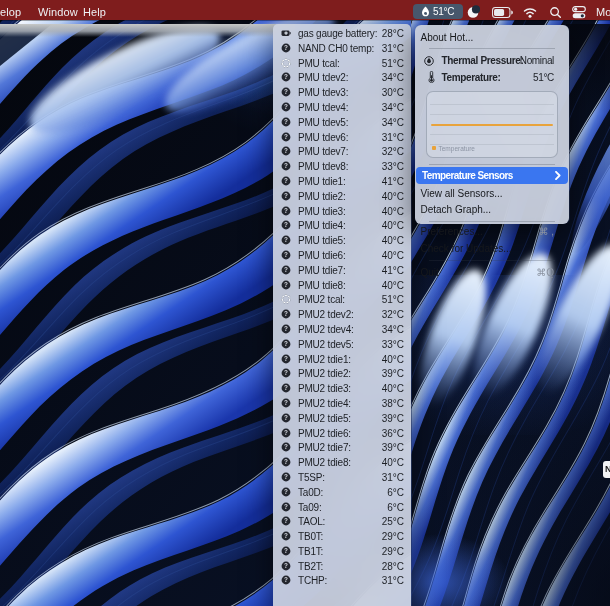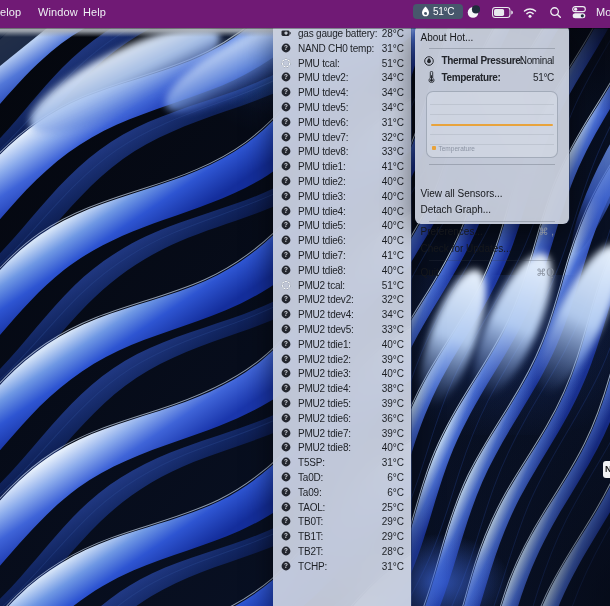--- a/index.html
+++ b/index.html
@@ -1,17 +1,17 @@
 <!DOCTYPE html>
 <html><head><meta charset="utf-8">
 <style>
 *{margin:0;padding:0;box-sizing:border-box}
 html,body{width:610px;height:606px;overflow:hidden;font-family:"Liberation Sans",sans-serif;background:#0a0f1c}
 #stage{position:relative;width:610px;height:606px;overflow:hidden}
-#mbar{position:absolute;left:0;top:0;width:610px;height:28px;background:#701a75;box-shadow:0 1px 0 rgba(0,0,0,0.35);color:#eef1f4;font-size:11px;font-weight:400;letter-spacing:-0.3px;z-index:30}
+#mbar{position:absolute;left:0;top:0;width:610px;height:20px;background:#7f1d1d;box-shadow:0 1px 0 rgba(0,0,0,0.35);color:#eef1f4;font-size:11px;font-weight:400;letter-spacing:-0.3px;z-index:30}
 #mbar .ml{position:absolute;top:0;height:24px;line-height:24px;letter-spacing:0.1px}
 #badge{position:absolute;left:412.5px;top:3.5px;width:50px;height:15.5px;background:#47576c;border-radius:4px;color:#fff;display:flex;align-items:center;justify-content:center;gap:3px;font-size:10px;font-weight:400}
 .mic{position:absolute;top:0;height:24px;display:flex;align-items:center}
 #listp{position:absolute;left:272.5px;top:24px;width:138.5px;height:582px;background:rgba(206,212,224,0.92);backdrop-filter:blur(26px) saturate(1.2);border-radius:5px 5px 0 0;box-shadow:0 10px 30px rgba(0,0,0,0.55);z-index:20;padding-top:4px}
 .row{display:flex;align-items:flex-start;height:14.8px;padding:0 7px 0 8.5px;font-size:10px;color:#1d2025}
 .ric{width:10px;height:10px;flex:0 0 10px;margin-right:7px}
 .lab{flex:1 1 auto;white-space:nowrap;letter-spacing:-0.2px}
 .val{flex:0 0 auto}
 #menup{position:absolute;left:414.5px;top:25px;width:154.5px;height:199px;background:rgba(205,211,223,0.93);backdrop-filter:blur(26px) saturate(1.2);border-radius:6px;box-shadow:0 10px 30px rgba(0,0,0,0.55);z-index:20;color:#16181c;font-size:10px}
 .mi{position:absolute;left:6px;right:6px;height:16px;line-height:16px;white-space:nowrap}
@@ -582,20 +582,28 @@
           <text x="6" y="8.8" font-size="7.6" font-weight="bold" fill="#d8dbe2" text-anchor="middle" font-family="Liberation Sans">?</text>
         </svg>
         <span class="lab">PMU tdev2:</span>
         <span class="val">34°C</span>
       </div>
       <div class="row">
         <svg class="ric" viewBox="0 0 12 12">
           <circle cx="6" cy="6" r="5.3" fill="#23262e"></circle>
           <text x="6" y="8.8" font-size="7.6" font-weight="bold" fill="#d8dbe2" text-anchor="middle" font-family="Liberation Sans">?</text>
         </svg>
+        <span class="lab">PMU tdev3:</span>
+        <span class="val">30°C</span>
+      </div>
+      <div class="row">
+        <svg class="ric" viewBox="0 0 12 12">
+          <circle cx="6" cy="6" r="5.3" fill="#23262e"></circle>
+          <text x="6" y="8.8" font-size="7.6" font-weight="bold" fill="#d8dbe2" text-anchor="middle" font-family="Liberation Sans">?</text>
+        </svg>
         <span class="lab">PMU tdev4:</span>
         <span class="val">34°C</span>
       </div>
       <div class="row">
         <svg class="ric" viewBox="0 0 12 12">
           <circle cx="6" cy="6" r="5.3" fill="#23262e"></circle>
           <text x="6" y="8.8" font-size="7.6" font-weight="bold" fill="#d8dbe2" text-anchor="middle" font-family="Liberation Sans">?</text>
         </svg>
         <span class="lab">PMU tdev5:</span>
         <span class="val">34°C</span>
@@ -868,20 +876,23 @@
     <div class="gl" style="top:22px"></div>
     <div class="gl" style="top:42px"></div>
     <div class="gl" style="top:52px"></div>
     <div id="oline"></div>
     <div id="leg">
           <span class="sq"></span>
           <span>Temperature</span>
         </div>
   </div>
   <div class="sep" style="top:139px"></div>
+  <div id="hilite">Temperature Sensors<svg style="position:absolute;right:7px;top:4px" width="6" height="9" viewBox="0 0 6 9">
+          <path d="M1 0.8 4.6 4.5 1 8.2" fill="none" stroke="#fff" stroke-width="1.8" stroke-linecap="round" stroke-linejoin="round"></path>
+        </svg></div>
   <div class="mi" style="top:160.5px">View all Sensors...</div>
   <div class="mi" style="top:176.5px">Detach Graph...</div>
   <div class="sep" style="top:196px"></div>
   <div class="mi" style="top:215.5px">Check for Updates...</div>
   <div class="mi" style="top:199px">Preferences...<span class="kbd">⌘ ,</span></div>
   <div class="sep" style="top:235px"></div>
   <div class="mi" style="top:239.5px">Quit<span class="kbd">⌘Q</span></div>
 </div>
 </div>
 </body></html>

